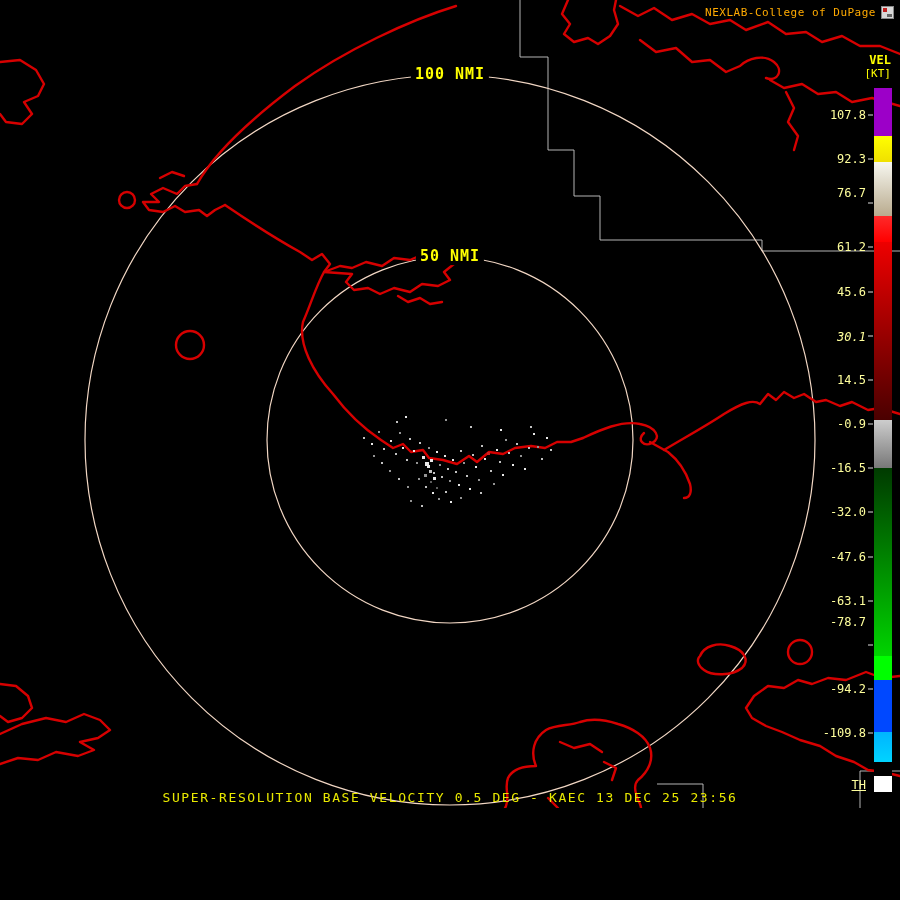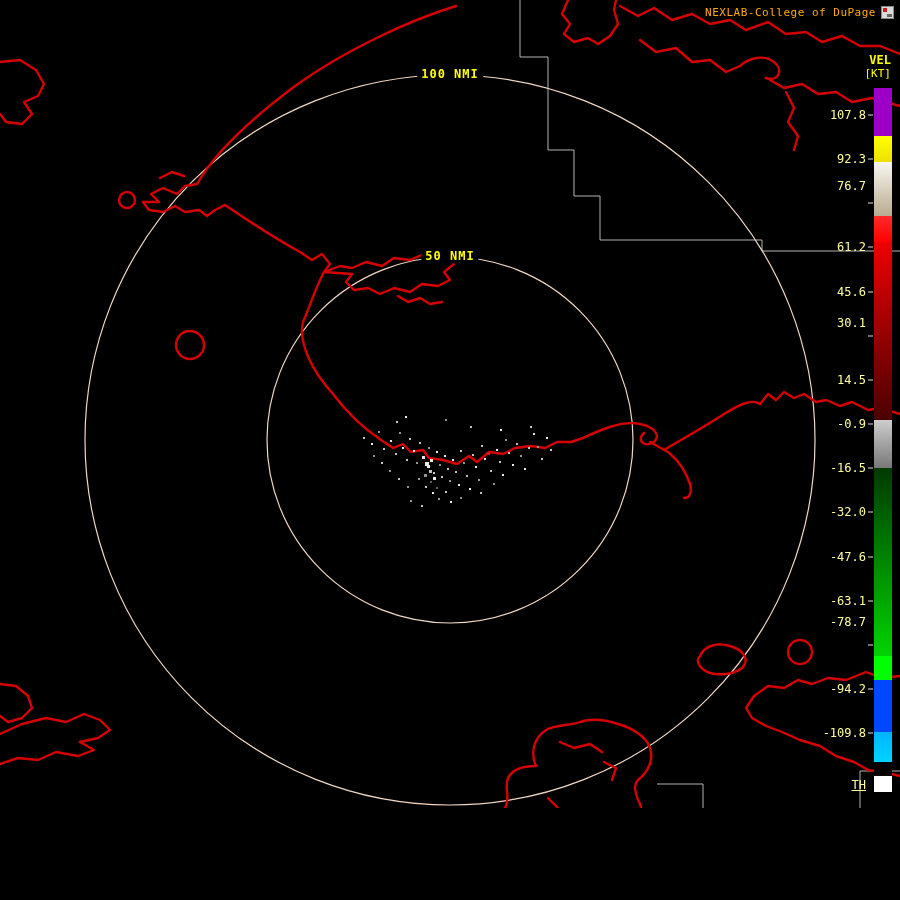--- a/index.html
+++ b/index.html
@@ -21,21 +21,21 @@
   .cb-title{position:absolute;top:53px;right:9px;color:var(--ring-label,#ffff00);font-size:12px;font-weight:bold;}
   .cb-units{position:absolute;top:67px;right:9px;color:var(--ring-label,#ffff00);font-size:11px;}
   .colorbar{position:absolute;left:874px;top:88px;width:18px;}
   .cb-label{position:absolute;right:34px;transform:translateY(-50%);
             color:var(--scale-text,#ffff9c);font-size:12px;}
   .cb-tickmark{position:absolute;right:27px;width:5px;height:1px;background:#ddd;
                transform:translateY(-50%);}
   .th-label{position:absolute;right:34px;top:785px;transform:translateY(-50%);
             color:var(--scale-text,#ffff9c);font-size:12px;text-decoration:underline;}
   .ring-label{position:absolute;transform:translate(-50%,-55%);background:#000;
-              padding:0 4px;color:var(--ring-label,#ffff00);font-size:12px;
+              padding:0 4px;color:var(--ring-label,#ffff00);font-size:15px;
               font-weight:bold;letter-spacing:1px;white-space:nowrap;}
   .caption{position:absolute;left:0;right:0;bottom:3px;text-align:center;
            color:var(--caption-text,#e8e800);font-size:13px;letter-spacing:1.6px;white-space:nowrap;}
 </style>
 </head>
 <body>
 
 <div class="stage" data-name="radar-display">
 
   <svg width="900" height="900" viewBox="0 0 900 900" data-name="radar-map-canvas">
@@ -183,27 +183,27 @@
       <div data-name="colorbar-segment" style="height: 52px; background: rgb(0, 72, 255);"></div>
       <div data-name="colorbar-segment" style="height: 30px; background: linear-gradient(rgb(0, 180, 255), rgb(0, 212, 255));"></div>
       <div data-name="colorbar-segment" style="height: 14px; background: rgb(0, 0, 0);"></div>
       <div data-name="colorbar-segment" style="height: 16px; background: rgb(255, 255, 255);"></div>
     </div>
   <div id="cblabels" data-name="colorbar-labels">
       <span class="cb-label" data-name="colorbar-tick-label" style="top: 115px;">107.8</span>
       <i class="cb-tickmark" data-name="colorbar-tickmark" style="top: 115px;"></i>
       <span class="cb-label" data-name="colorbar-tick-label" style="top: 159.15px;">92.3</span>
       <i class="cb-tickmark" data-name="colorbar-tickmark" style="top: 159.15px;"></i>
-      <span class="cb-label" data-name="colorbar-tick-label" style="top: 186px;">76.7</span>
+      <span class="cb-label" data-name="colorbar-tick-label" style="top: 193px;">76.7</span>
       <i class="cb-tickmark" data-name="colorbar-tickmark" style="top: 203.3px;"></i>
       <span class="cb-label" data-name="colorbar-tick-label" style="top: 247.45px;">61.2</span>
       <i class="cb-tickmark" data-name="colorbar-tickmark" style="top: 247.45px;"></i>
       <span class="cb-label" data-name="colorbar-tick-label" style="top: 291.6px;">45.6</span>
       <i class="cb-tickmark" data-name="colorbar-tickmark" style="top: 291.6px;"></i>
-      <span class="cb-label" data-name="colorbar-tick-label" style="top: 323px;">30.1</span>
+      <span class="cb-label" data-name="colorbar-tick-label" style="top: 337px; font-style: italic;">30.1</span>
       <i class="cb-tickmark" data-name="colorbar-tickmark" style="top: 335.75px;"></i>
       <span class="cb-label" data-name="colorbar-tick-label" style="top: 379.9px;">14.5</span>
       <i class="cb-tickmark" data-name="colorbar-tickmark" style="top: 379.9px;"></i>
       <span class="cb-label" data-name="colorbar-tick-label" style="top: 424.05px;">-0.9</span>
       <i class="cb-tickmark" data-name="colorbar-tickmark" style="top: 424.05px;"></i>
       <span class="cb-label" data-name="colorbar-tick-label" style="top: 468.2px; text-align: center;">-16.5</span>
       <i class="cb-tickmark" data-name="colorbar-tickmark" style="top: 468.2px;"></i>
       <span class="cb-label" data-name="colorbar-tick-label" style="top: 512.35px;">-32.0</span>
       <i class="cb-tickmark" data-name="colorbar-tickmark" style="top: 512.35px;"></i>
       <span class="cb-label" data-name="colorbar-tick-label" style="top: 556.5px;">-47.6</span>
@@ -217,13 +217,14 @@
       <span class="cb-label" data-name="colorbar-tick-label" style="top: 733.1px;">-109.8</span>
       <i class="cb-tickmark" data-name="colorbar-tickmark" style="top: 733.1px;"></i>
     </div>
   <div class="th-label" data-name="colorbar-threshold-label">TH</div>
 
   <div id="ringlabels" data-name="range-ring-labels">
       <span class="ring-label" data-name="range-ring-label" style="left: 450px; top: 75px;">100 NMI</span>
       <span class="ring-label" data-name="range-ring-label" style="left: 450px; top: 257px;">50 NMI</span>
     </div>
 
+  <div class="caption" data-name="product-caption">SUPER-RESOLUTION BASE VELOCITY 0.5 DEG - KAEC 13 DEC 25 23:56</div>
 </div>
 
 </body></html>

